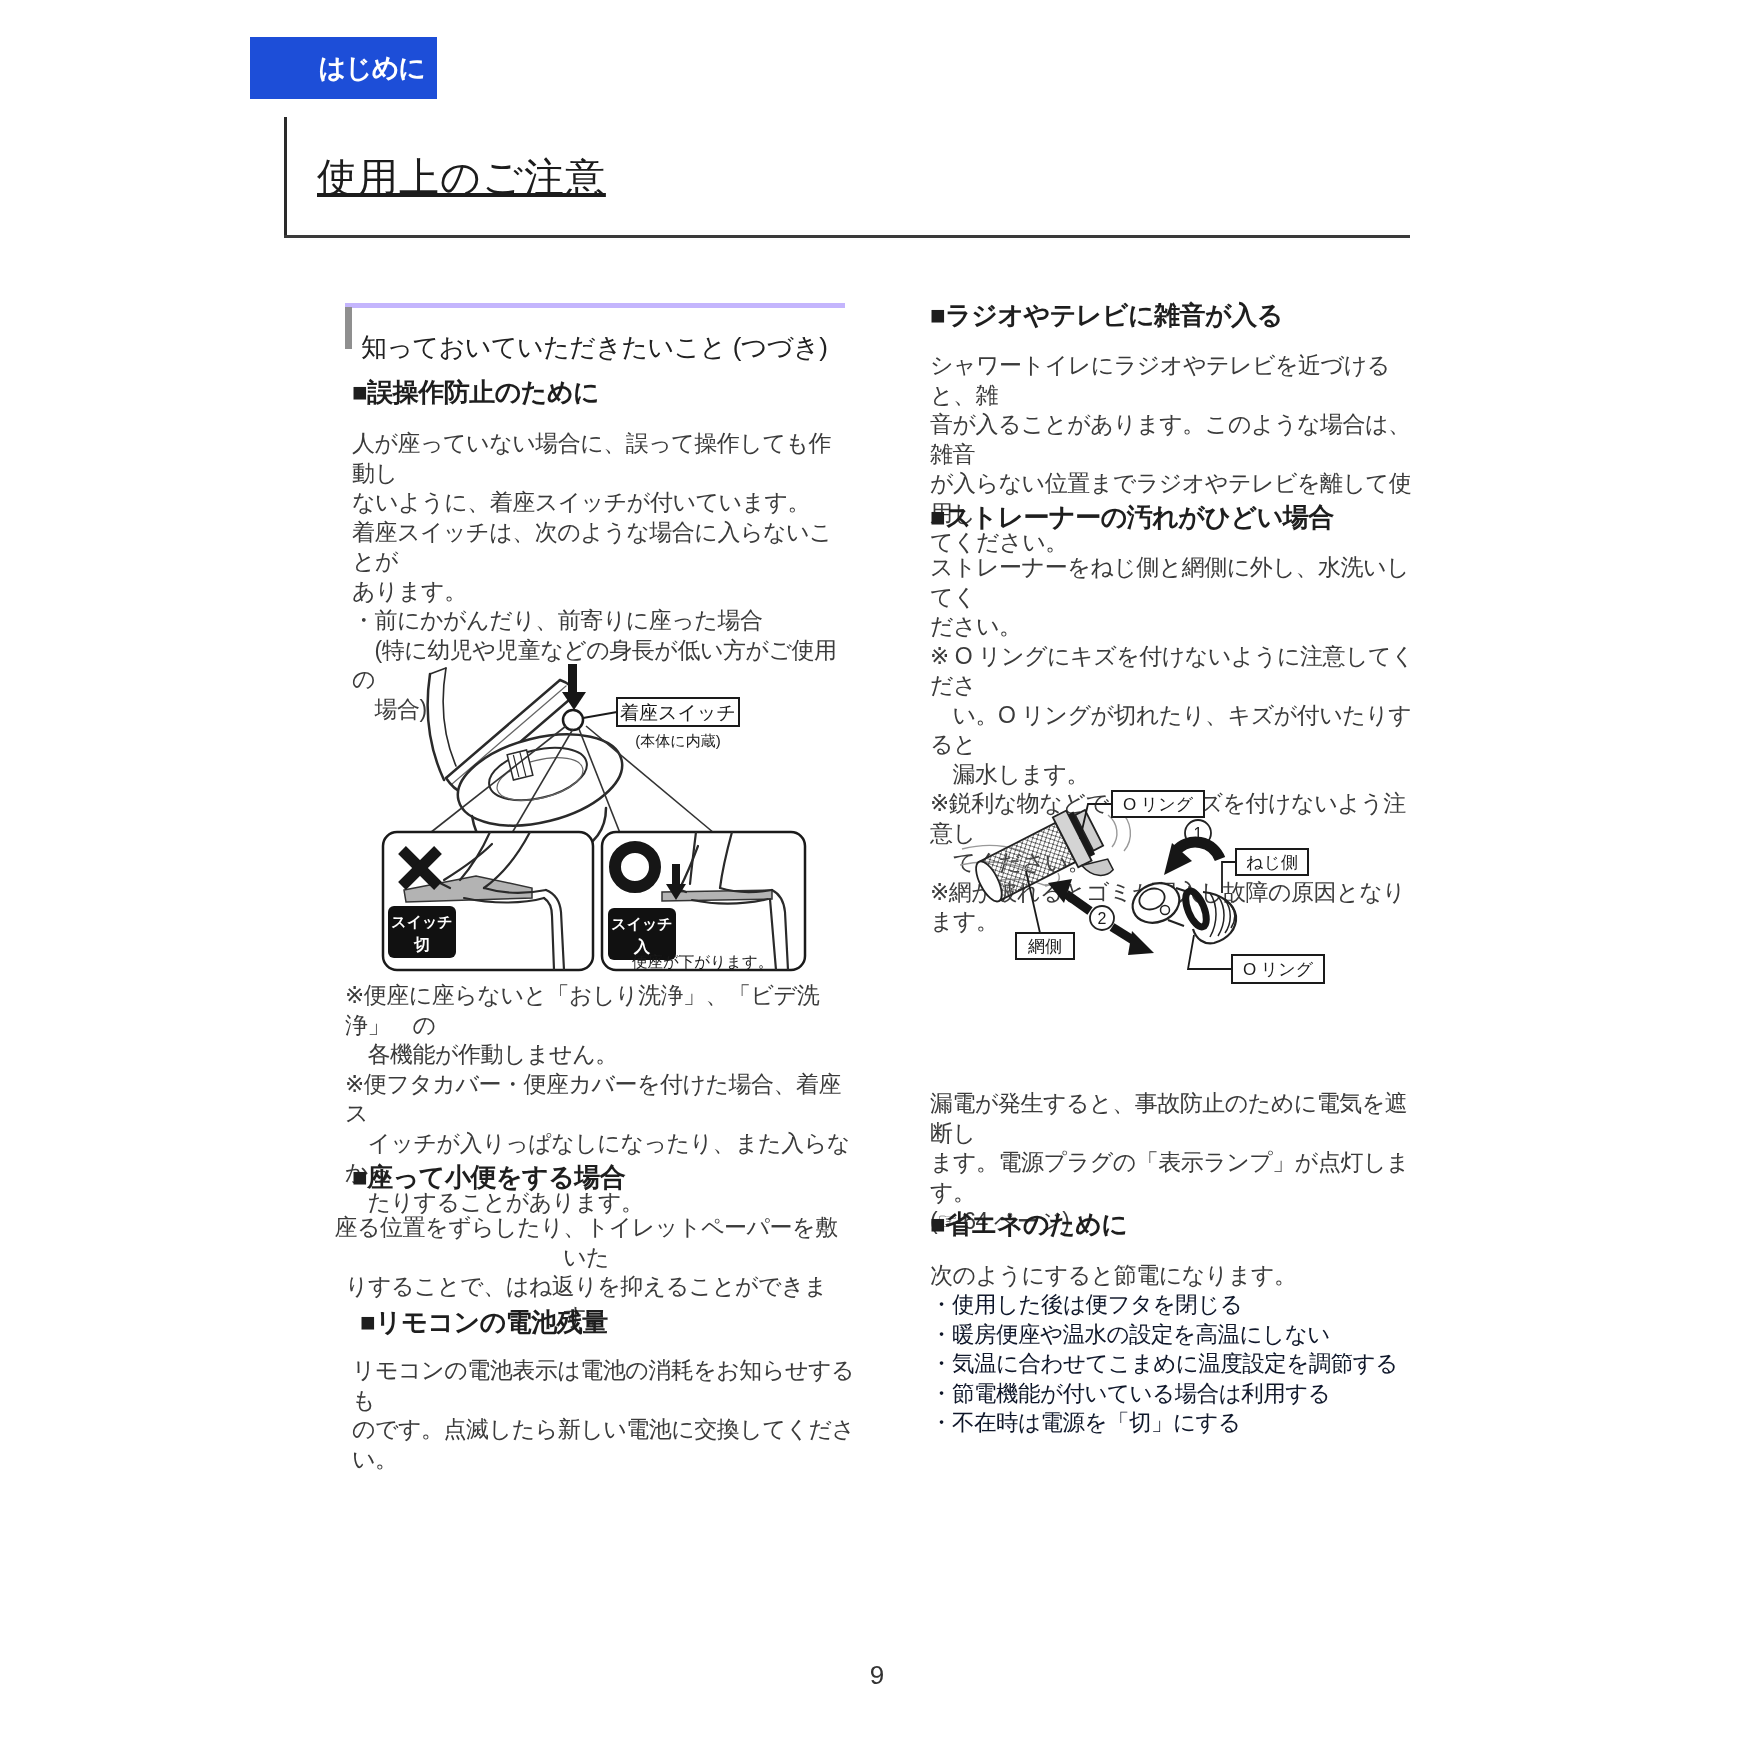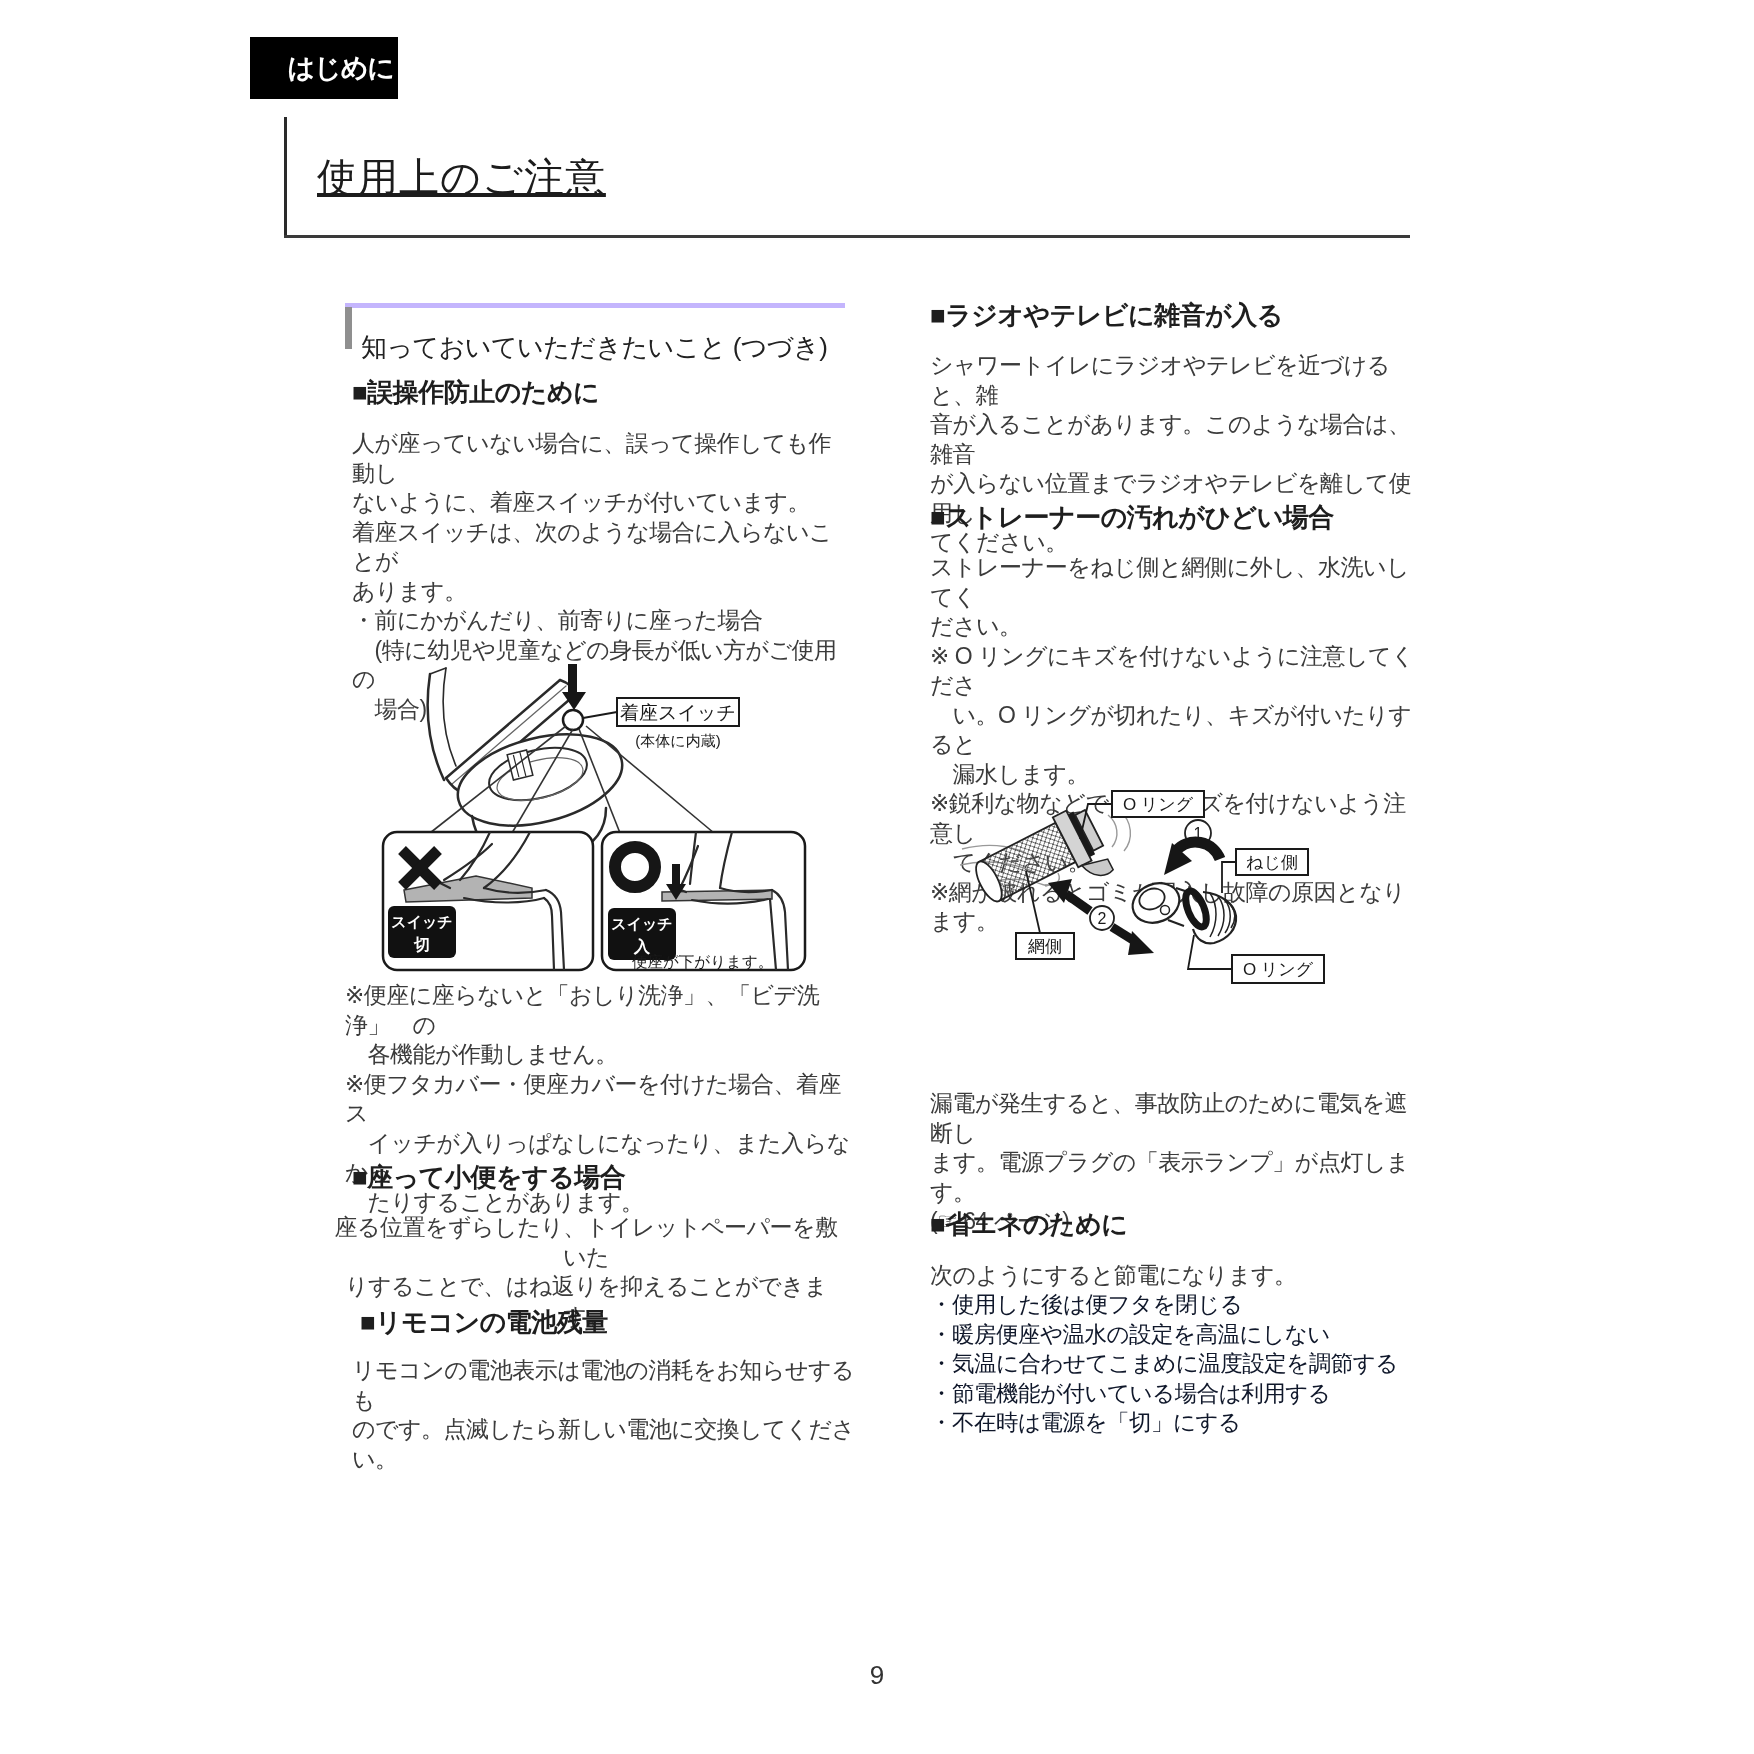--- a/index.html
+++ b/index.html
@@ -1,22 +1,22 @@
 <!DOCTYPE html>
 <html><head>
 <meta charset="utf-8">
 <style>
   html,body{margin:0;padding:0;background:#fff;}
   #page{position:relative;width:1754px;height:1754px;background:#ffffff;overflow:hidden;
         font-family:"Liberation Sans","DejaVu Sans",sans-serif;color:#333;}
   .abs{position:absolute;}
   
-  .tab{left:250px;top:37px;width:148px;height:62px;background:#000000;color:#fff;
+  .tab{left:250px;top:37px;width:187px;height:62px;background:#1d4ed8;color:#fff;
        font-size:27px;font-weight:bold;letter-spacing:-1px;line-height:62px;
-       text-align:right;padding-right:4px;box-sizing:border-box;}
+       text-align:right;padding-right:12px;box-sizing:border-box;}
   
   .title-vbar{left:284px;top:117px;width:3px;height:120px;background:#2a2a2a;}
   .page-title{left:317px;top:150px;font-size:40px;letter-spacing:1px;color:#1c1c1c;text-decoration:underline;}
   .title-rule{left:284px;top:235px;width:1126px;height:3px;background:#3a3a3a;}
   
   .sec-header{left:345px;top:303px;width:500px;border-top:5px solid #c4b5fd;padding:22px 0 8px 16px;box-sizing:border-box;
               font-size:26px;color:#222;letter-spacing:-0.5px;}
   .sec-header-bar{left:345px;top:307px;width:7px;height:42px;background:#8f8f8f;}
   .heading{font-size:26px;line-height:33px;font-weight:bold;color:#1e1e1e;letter-spacing:-0.5px;white-space:pre-line;text-align:right;}
   .body-text{font-size:23px;line-height:29.5px;letter-spacing:-0.5px;color:#3b3b3b;white-space:pre-line;}

